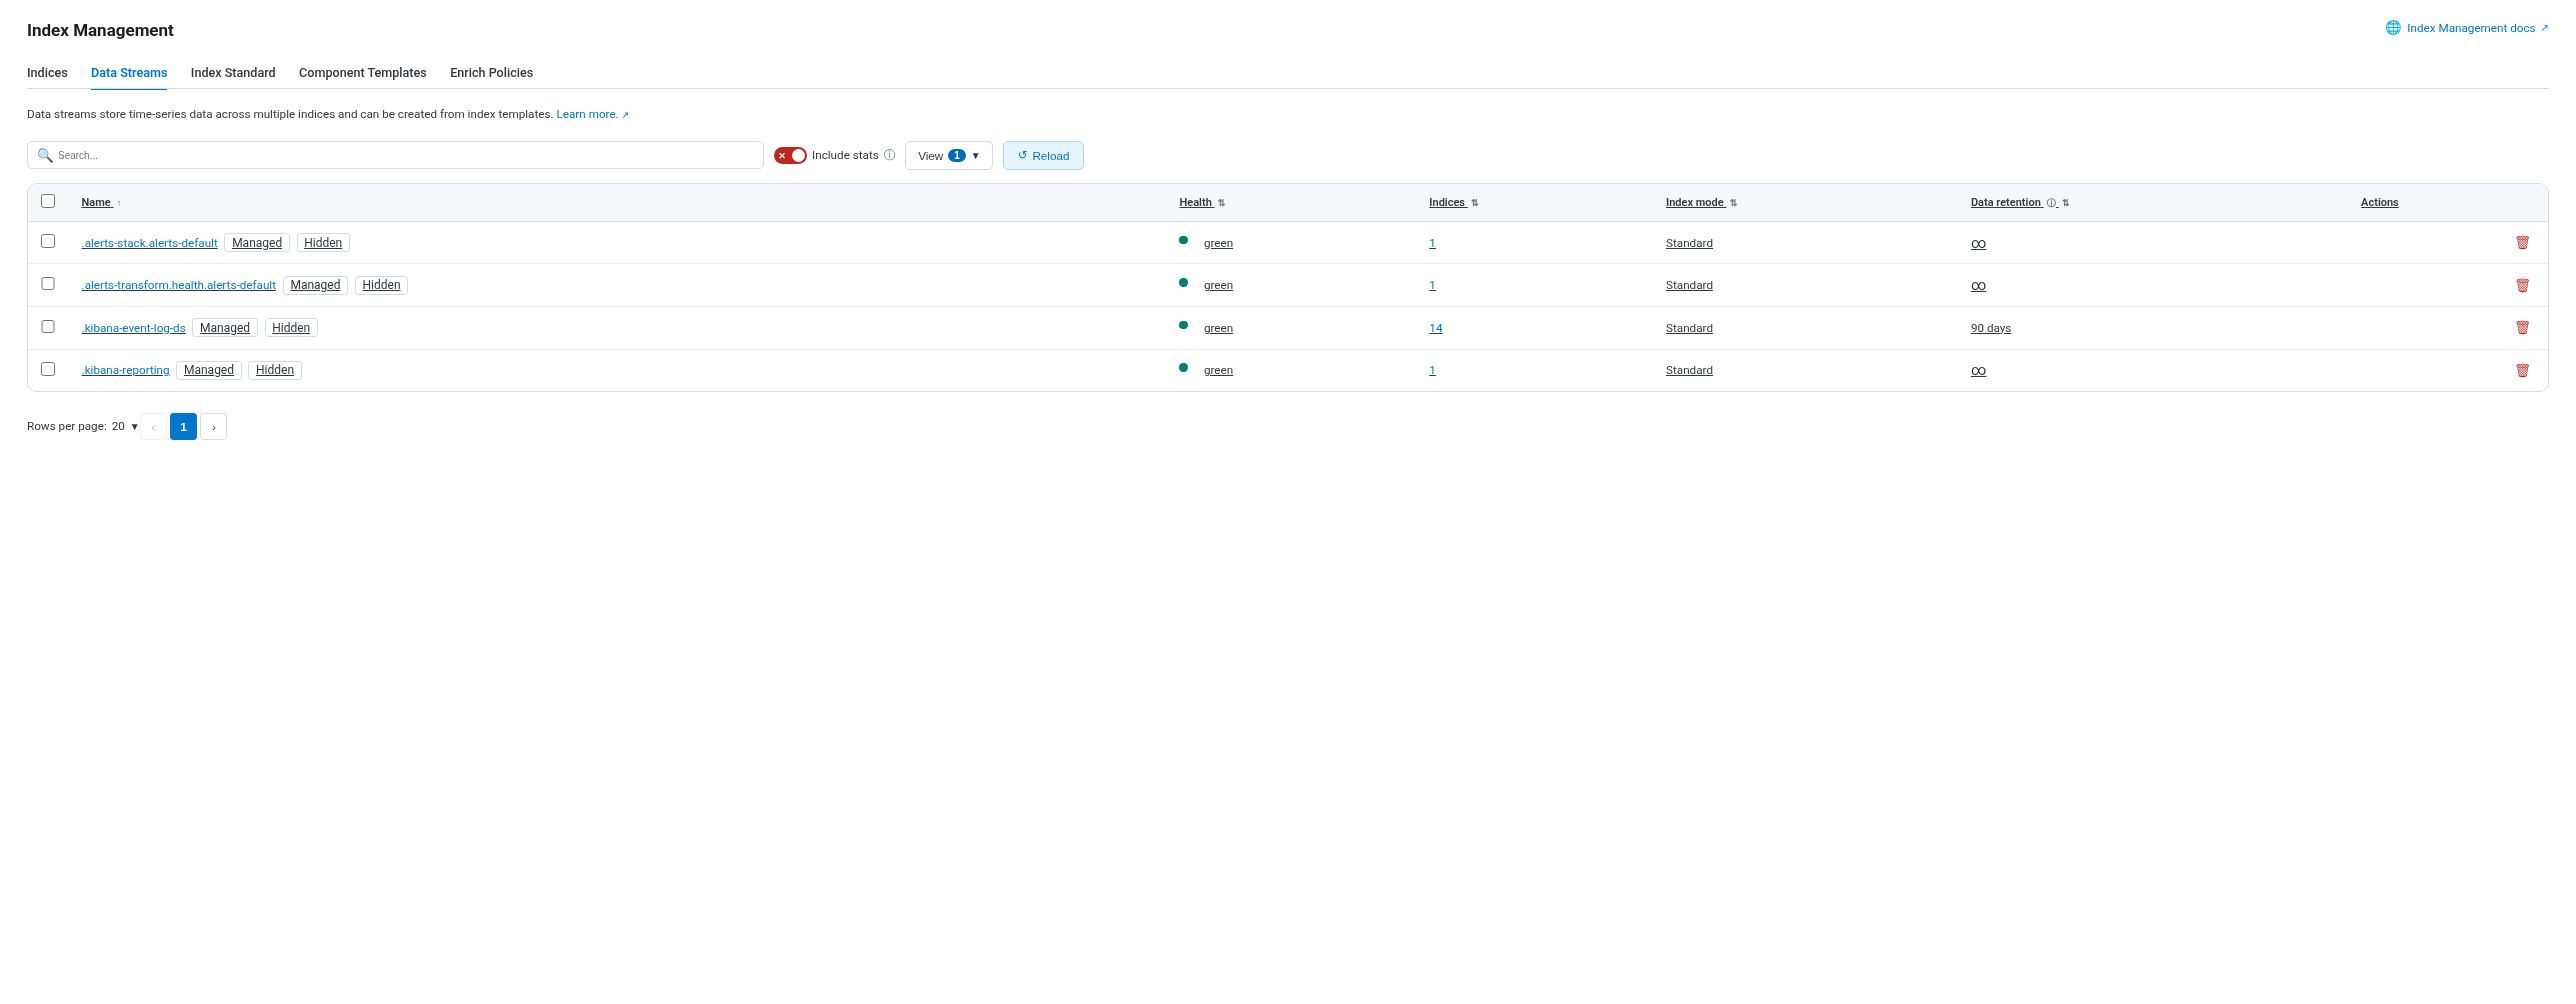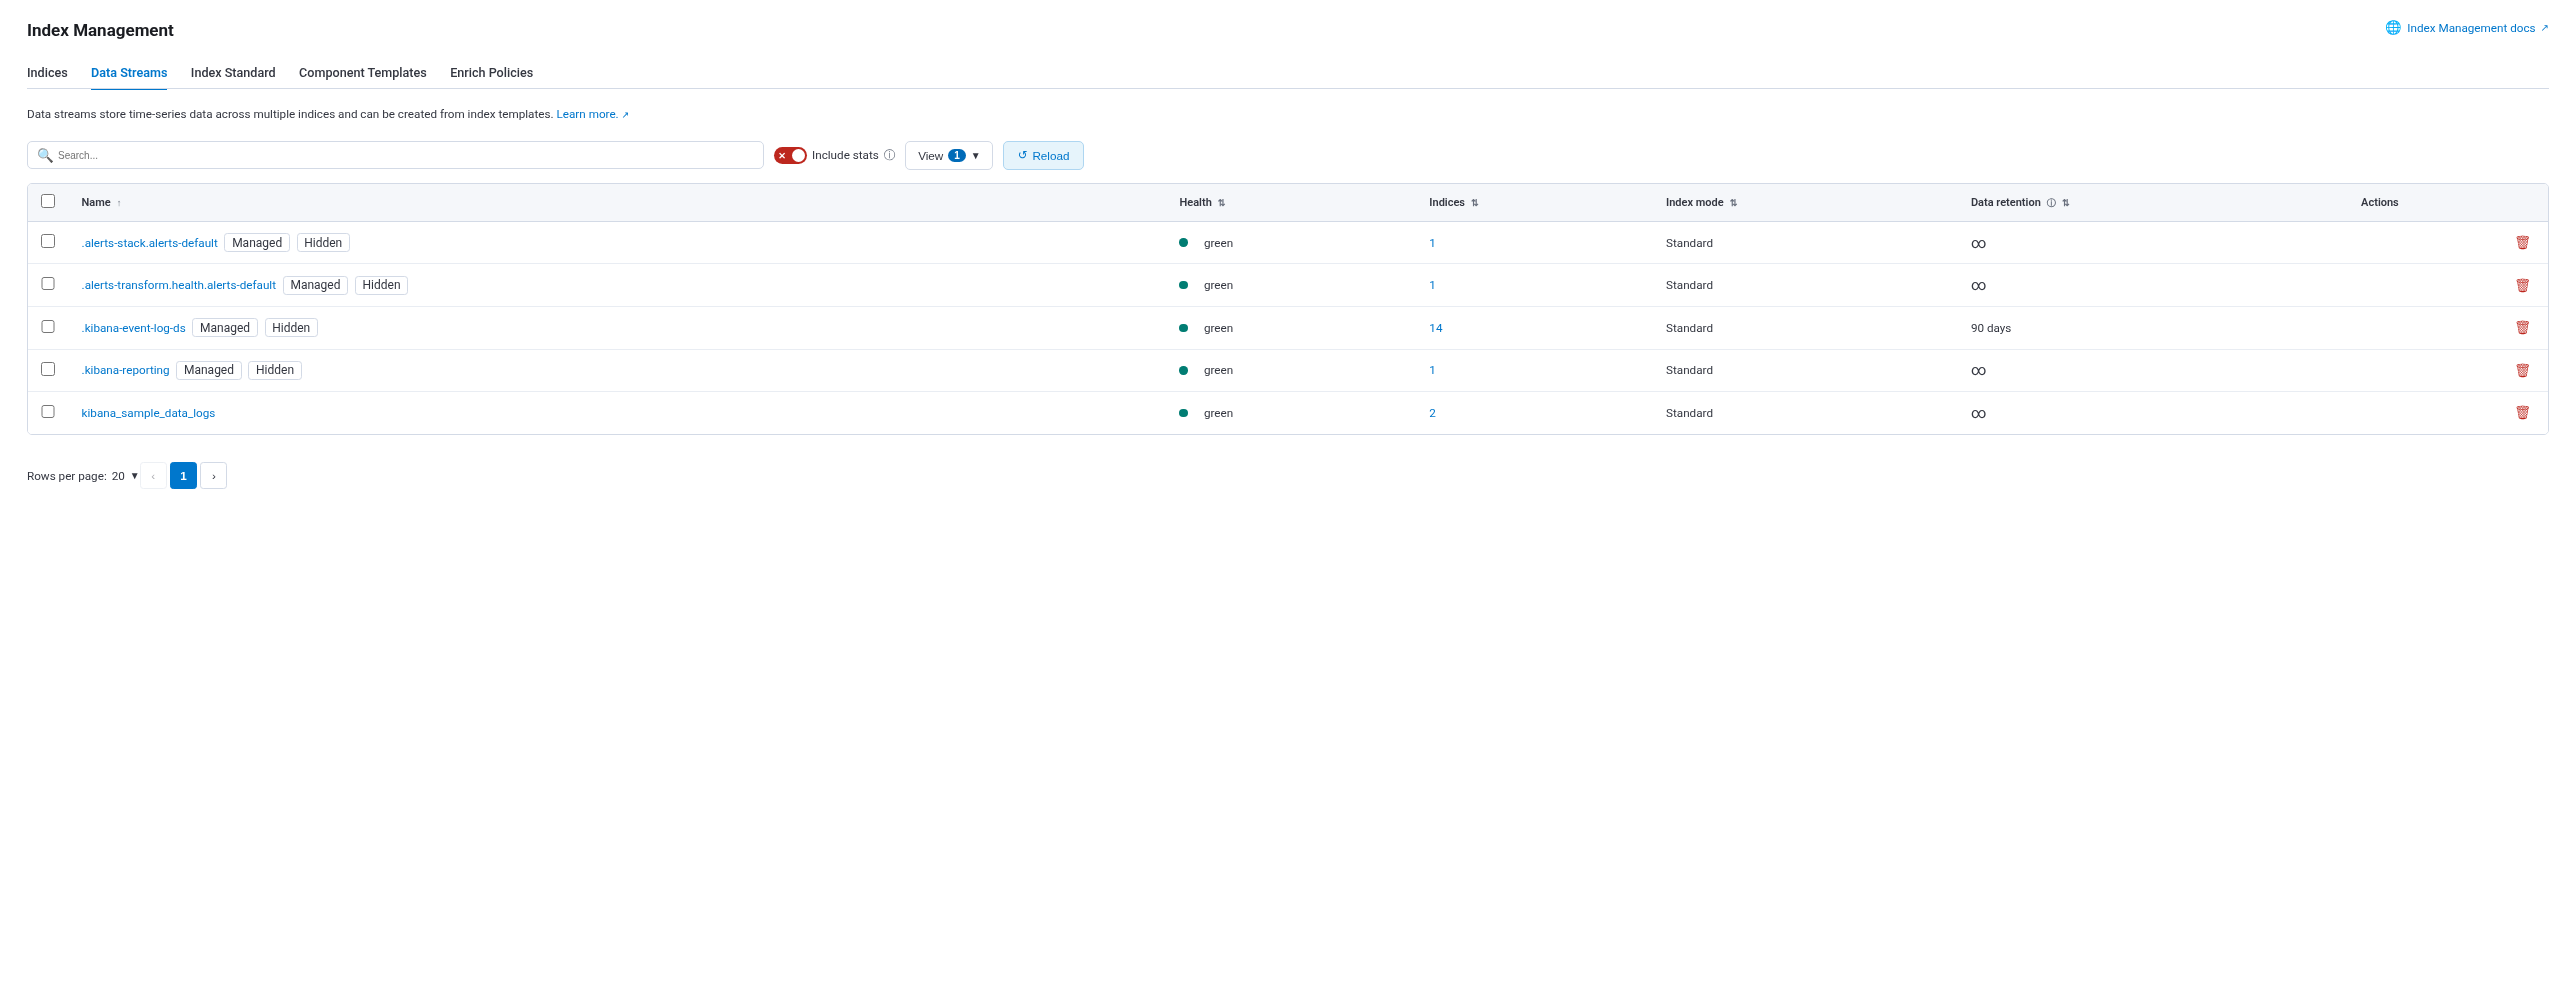--- a/index.html
+++ b/index.html
@@ -166,23 +166,24 @@
       border: 0.8px solid #aed6f1;
       border-radius: 5px;
       background: #e6f4fb;
       cursor: pointer;
       font-size: 11.7px;
       color: #0077cc;
       font-weight: 500;
     }
     .table-container {
       border: 0.8px solid #d3dae6;
-      border-radius: 5px;
+      border-radius: 10px;
       overflow: hidden;
-      margin-bottom: 21px;
+      margin-bottom: 14px;
+      text-decoration: underline;
     }
     table {
       width: 100%;
       border-collapse: collapse;
     }
     thead tr {
       background: #f5f7fa;
       border-bottom: 1.7px solid #d3dae6;
     }
     thead th {
@@ -230,21 +231,20 @@
       padding: 1.7px 6.7px;
       border: 0.8px solid #d3dae6;
       border-radius: 3.3px;
       font-size: 12px;
       color: #343741;
       background: #fff;
       white-space: nowrap;
     }
     .health-cell {
       display: flex;
-      align-items: center;
       gap: 16px;
     }
     .health-dot {
       width: 8.4px;
       height: 8.4px;
       border-radius: 50%;
       background: #017d73;
       flex-shrink: 0;
     }
     .indices-link {
@@ -480,38 +480,20 @@
               <div class="health-cell">
                 <span class="health-dot"></span>
                 <span>green</span>
               </div>
             </td>
             <td><a class="indices-link">1</a></td>
             <td>Standard</td>
             <td><span class="infinity">∞</span></td>
             <td class="actions-cell"><button class="delete-btn">🗑</button></td>
           </tr>
-          <tr>
-            <td><input type="checkbox" style=""></td>
-            <td>
-              <div class="name-cell">
-                <a class="name-link">kibana_sample_data_logs</a>
-              </div>
-            </td>
-            <td>
-              <div class="health-cell">
-                <span class="health-dot"></span>
-                <span>green</span>
-              </div>
-            </td>
-            <td><a class="indices-link">2</a></td>
-            <td>Standard</td>
-            <td><span class="infinity">∞</span></td>
-            <td class="actions-cell"><button class="delete-btn">🗑</button></td>
-          </tr>
         </tbody>
     </table>
   </div>
 
   <div class="footer">
     <div class="rows-per-page">
       <span>Rows per page:</span>
       <span>20</span>
       <span class="chevron-icon">▼</span>
     </div>

